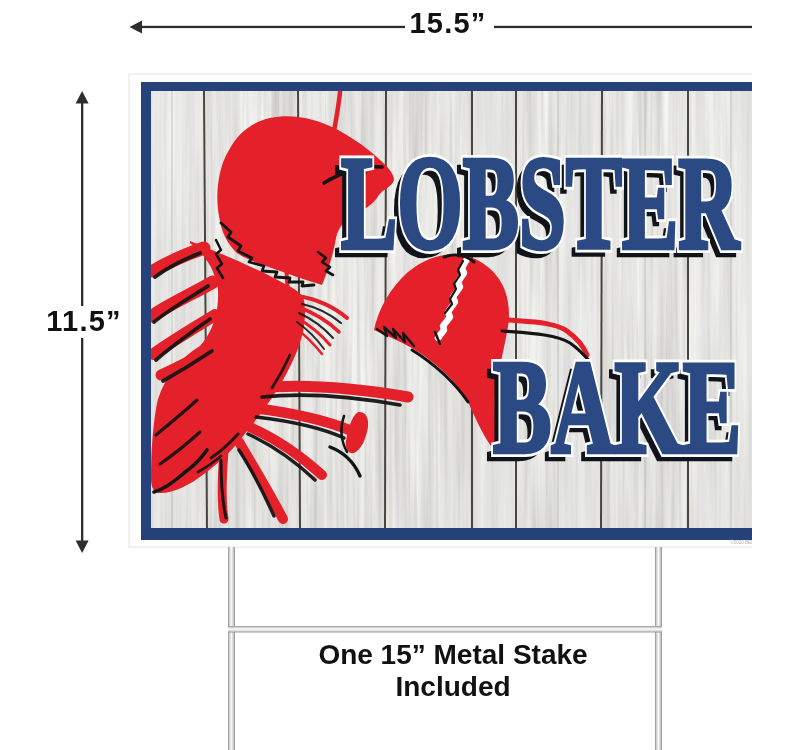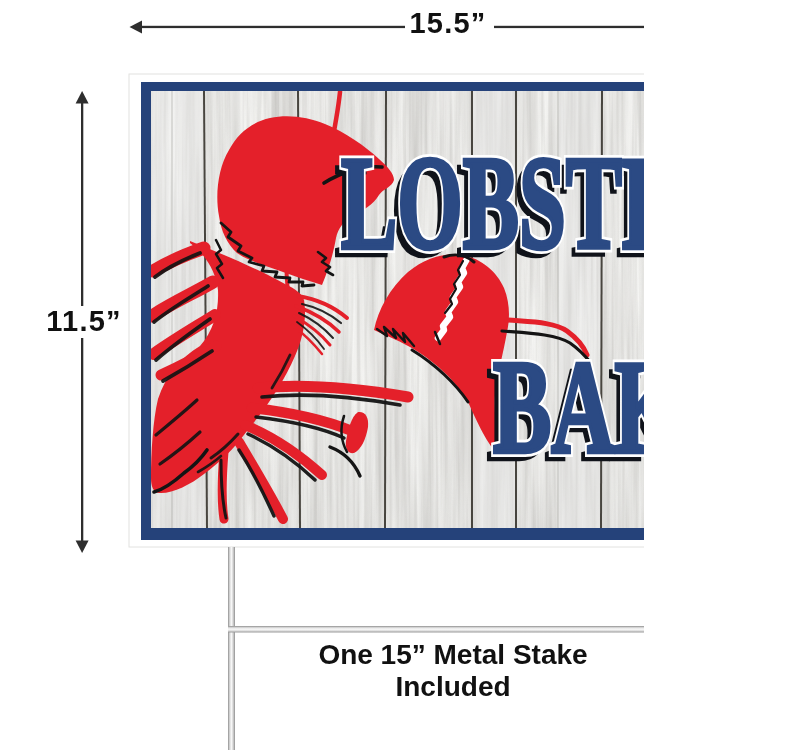--- a/index.html
+++ b/index.html
@@ -1,16 +1,16 @@
 <!DOCTYPE html>
 <html><head>
 <meta charset="utf-8">
 <style>
   html,body{margin:0;padding:0;background:#ffffff;}
-  #stage{position:relative;width:644px;height:750px;background:#c2410c;overflow:hidden;
+  #stage{position:relative;width:752px;height:750px;background:#c2410c;overflow:hidden;
          font-family:"Liberation Sans", sans-serif;}
   svg{display:block}
 </style>
 </head>
 <body>
 <div id="stage">
 <svg width="800" height="750" viewBox="0 0 800 750" xmlns="http://www.w3.org/2000/svg">
 <defs>
   <linearGradient id="legGrad" x1="0" y1="0" x2="1" y2="0">
     <stop offset="0" stop-color="#8f8f8f"></stop>

